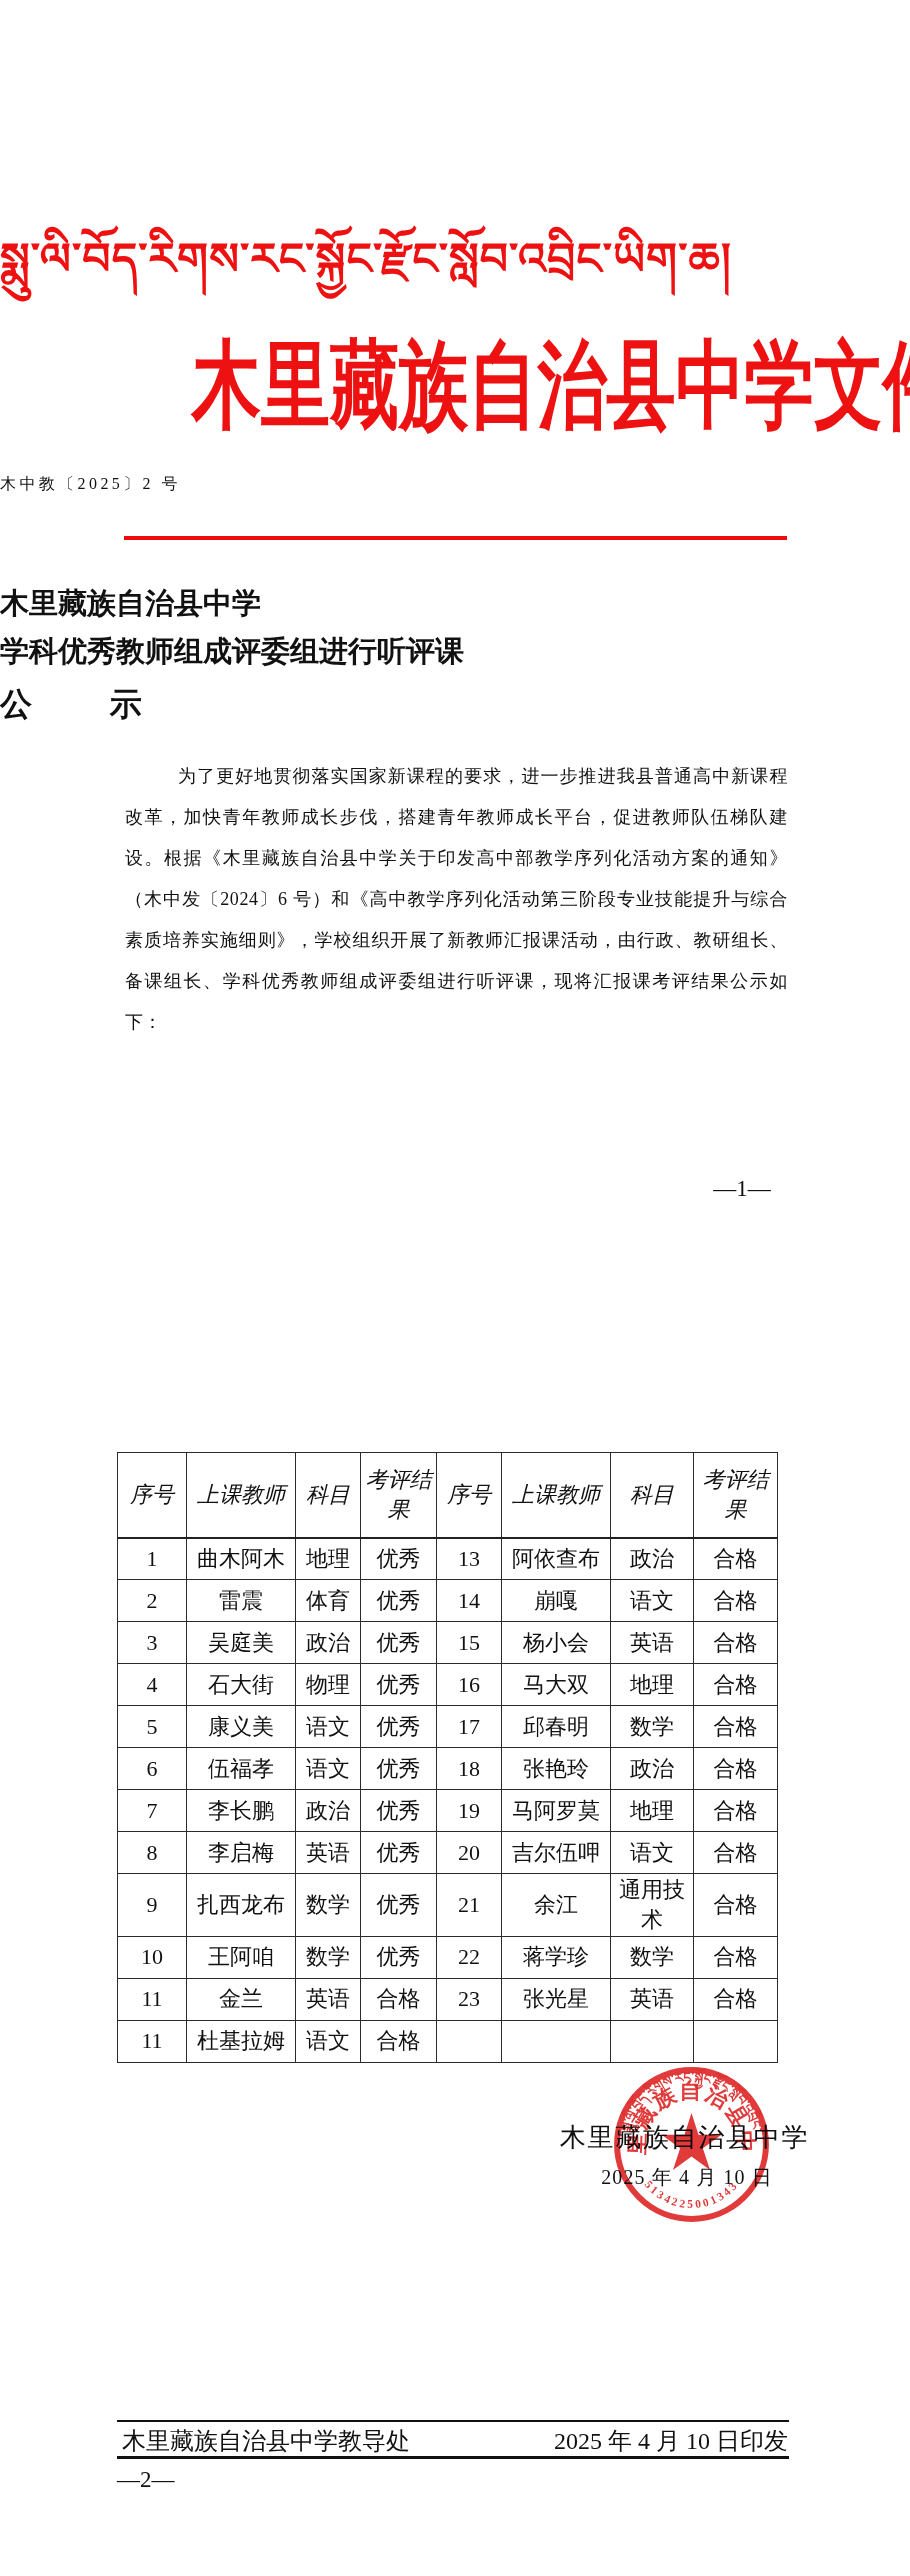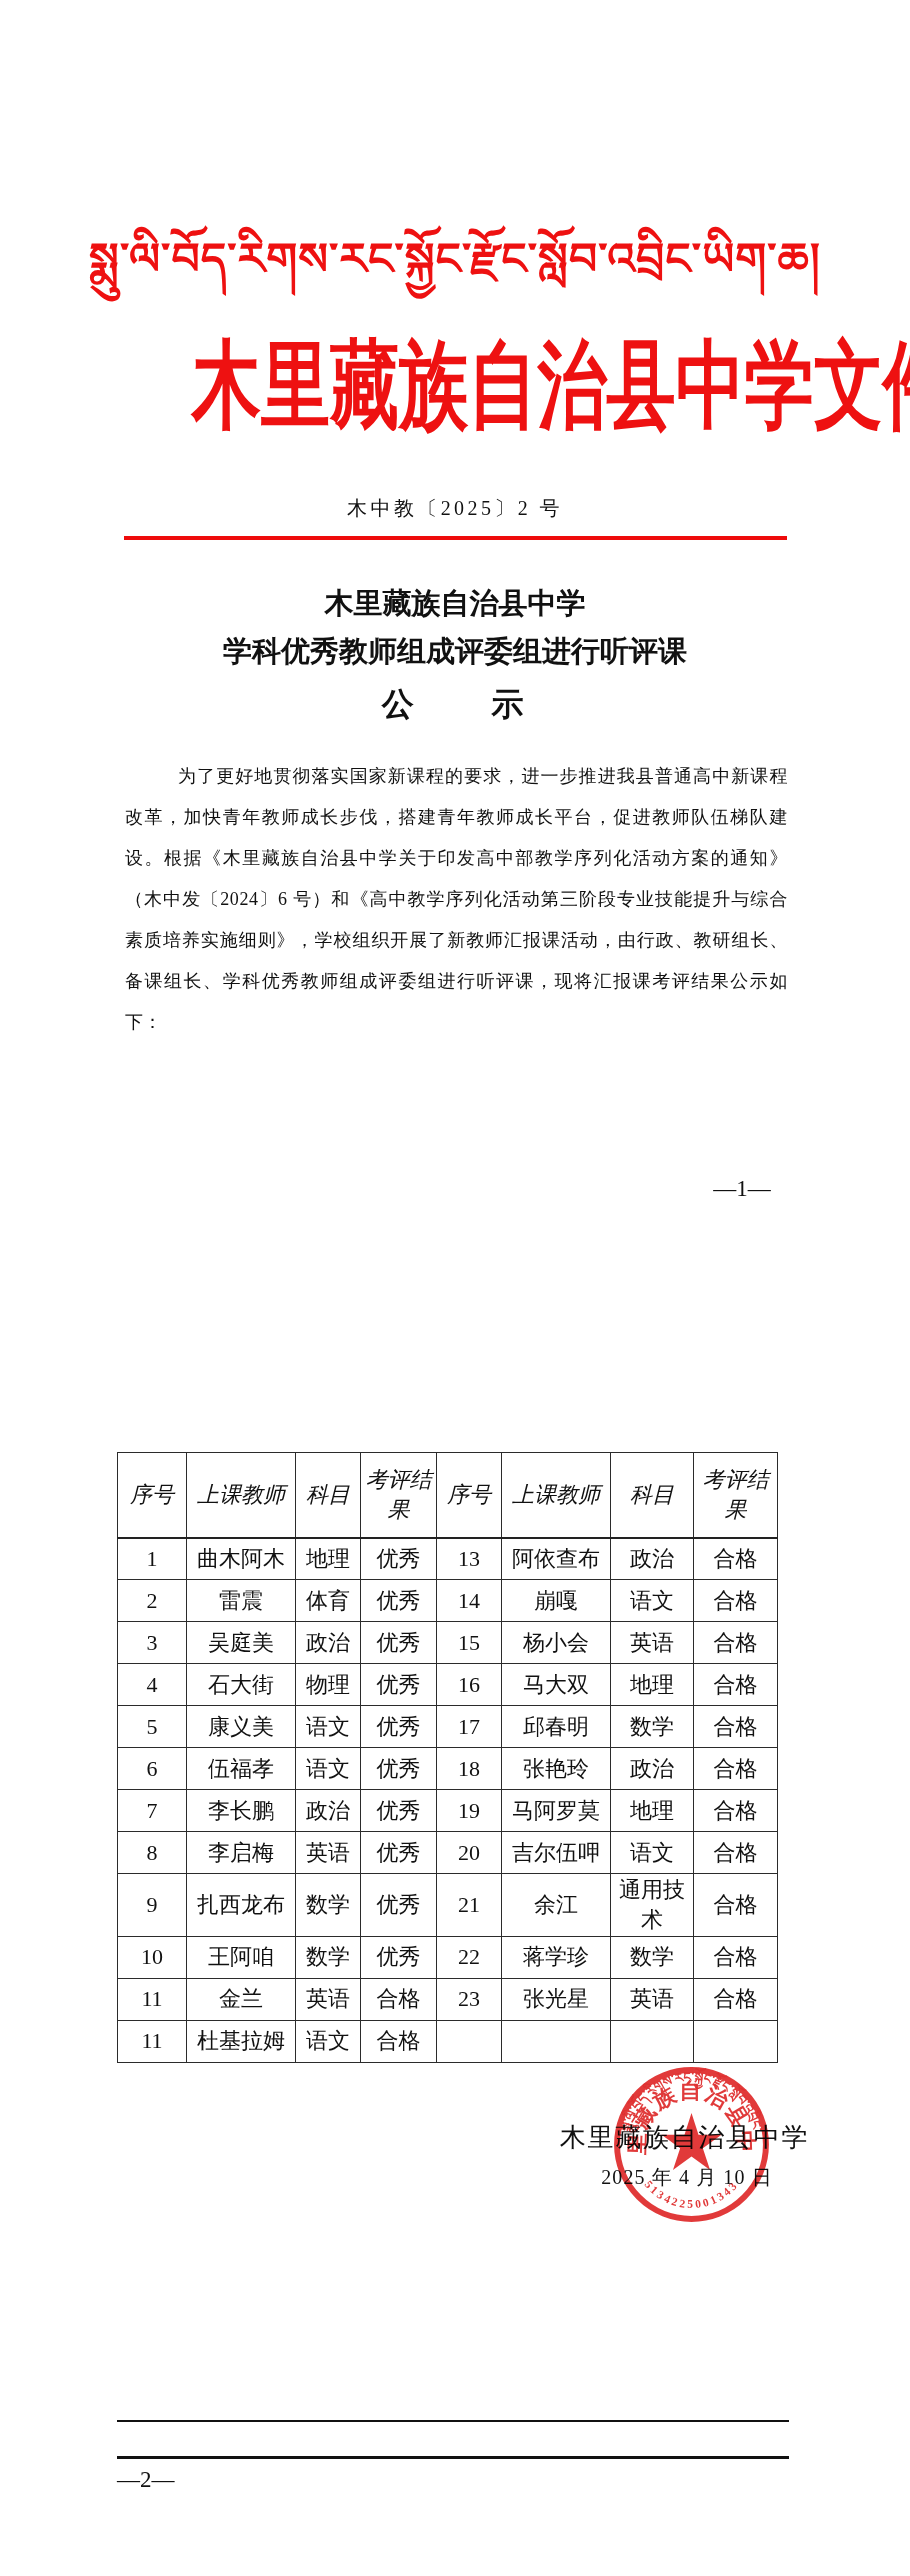--- a/index.html
+++ b/index.html
@@ -6,35 +6,35 @@
   .sheet{
     position:relative;
     width:910px;height:2576px;
     margin:0 auto;
     background:#ffffff;
     font-family:"Liberation Serif","DejaVu Serif",serif;
     color:#111;
     overflow:hidden;
   }
   .abs{position:absolute;}
-  .centered{left:0;width:100%;text-align:center;}
+  .centered{left:0;width:100%;}
 
   .tibetan-banner{
     top:228px;font-size:44px;line-height:63px;
     color:#ee1111;font-weight:bold;letter-spacing:1.1px;
   }
   .doc-title{top:326px;white-space:nowrap;margin-left:44px;}
   .doc-title span{
     display:inline-block;
     font-size:96px;line-height:120px;font-weight:900;
     color:#ee1111;letter-spacing:0px;
     transform:scaleX(0.72);transform-origin:center;
     font-family:"Liberation Serif","DejaVu Serif",serif;
   }
-  .doc-number{top:495px;font-size:20px;letter-spacing:3.4px;}
+  .doc-number{top:474px;font-size:16px;letter-spacing:3.4px;}
   .red-rule{top:536px;left:124px;width:663px;height:4px;background:#ee0b0b;}
 
   .h-org{top:584px;font-size:29px;font-weight:bold;}
   .h-subject{top:632px;font-size:29px;font-weight:bold;}
   .h-type{top:683px;font-size:32px;font-weight:bold;letter-spacing:4.6px;}
 
   .body-text{
     top:756px;left:125px;width:663px;
     font-size:18px;line-height:41px;
     text-align:justify;text-indent:53px;
@@ -265,18 +265,22 @@
     </text>
     <text font-size="40" fill="#dd2020" font-weight="bold" letter-spacing="4" opacity="0.95">
       <textPath href="#arcMid" startOffset="50%" text-anchor="middle">木里藏族自治县中学</textPath>
     </text>
     <text font-size="21" fill="#dd2020" font-weight="bold" letter-spacing="5" opacity="0.95">
       <textPath href="#arcBot" startOffset="50%" text-anchor="middle">5134225001343</textPath>
     </text>
   </svg>
 
   <div class="abs footer-rule-thin"></div>
+  <div class="abs footer-row">
+    <span>木里藏族自治县中学教导处</span>
+    <span>2025 年 4 月 10 日印发</span>
+  </div>
   <div class="abs footer-rule-thick"></div>
 
   <div class="abs pagenum-2">—2—</div>
 
 </div>
 
 
 </body></html>

